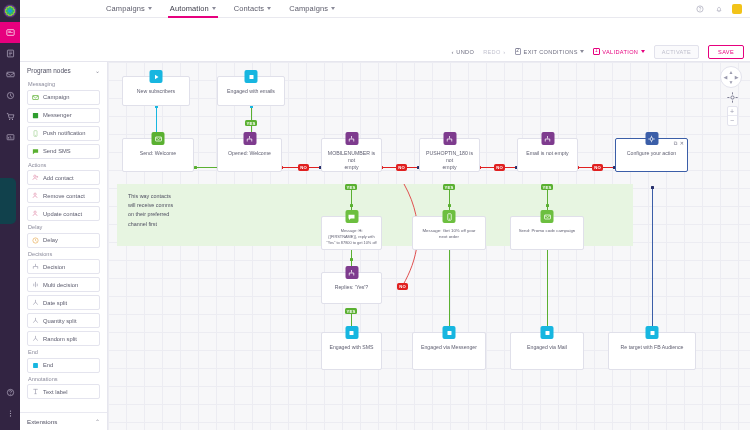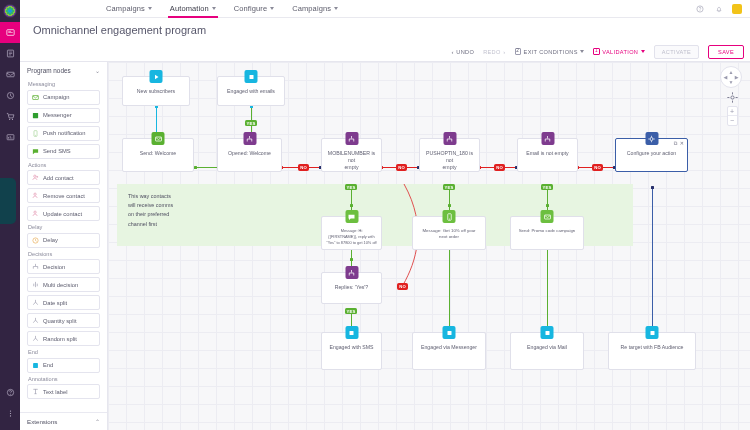--- a/index.html
+++ b/index.html
@@ -298,21 +298,21 @@
   <div class="topnav">
     <div class="topnav-item">
       <span>Campaigns</span>
       <i class="caret"></i>
     </div>
     <div class="topnav-item active">
       <span>Automation</span>
       <i class="caret"></i>
     </div>
     <div class="topnav-item">
-      <span>Configure</span>
+      <span>Contacts</span>
       <i class="caret"></i>
     </div>
     <div class="topnav-item">
       <span>Campaigns</span>
       <i class="caret"></i>
     </div>
 
     <div class="topnav-right">
       <div class="hicon">
         <svg width="8" height="8" viewBox="0 0 16 16">
@@ -324,23 +324,20 @@
       <div class="hicon">
         <svg width="8" height="8" viewBox="0 0 16 16">
             <path d="M4 11.5h8c-1-1-1.2-1.6-1.2-3.3 0-2-1.1-3.5-2.8-3.5S5.2 6.2 5.2 8.2c0 1.7-.2 2.3-1.2 3.3z" fill="none" stroke="#9a9aae" stroke-width="1.1"></path>
             <path d="M7 12.7a1 1 0 002 0" stroke="#9a9aae" stroke-width="1.1" fill="none"></path>
           </svg>
       </div>
       <div class="avatar"></div>
     </div>
   </div>
 
-  <div class="titlebar">
-    <div class="page-title">Omnichannel engagement program</div>
-  </div>
 
   <div class="toolbar">
     <div class="tb-btn">
       <span class="arrowglyph">‹</span>
       <span>UNDO</span>
     </div>
     <div class="tb-btn dim">
       <span>REDO</span>
       <span class="arrowglyph">›</span>
     </div>

